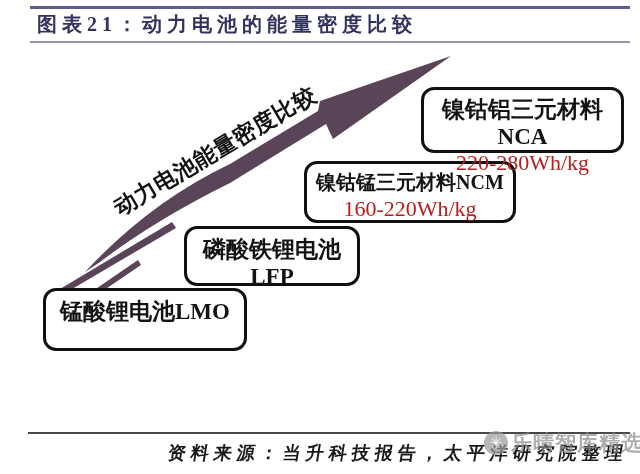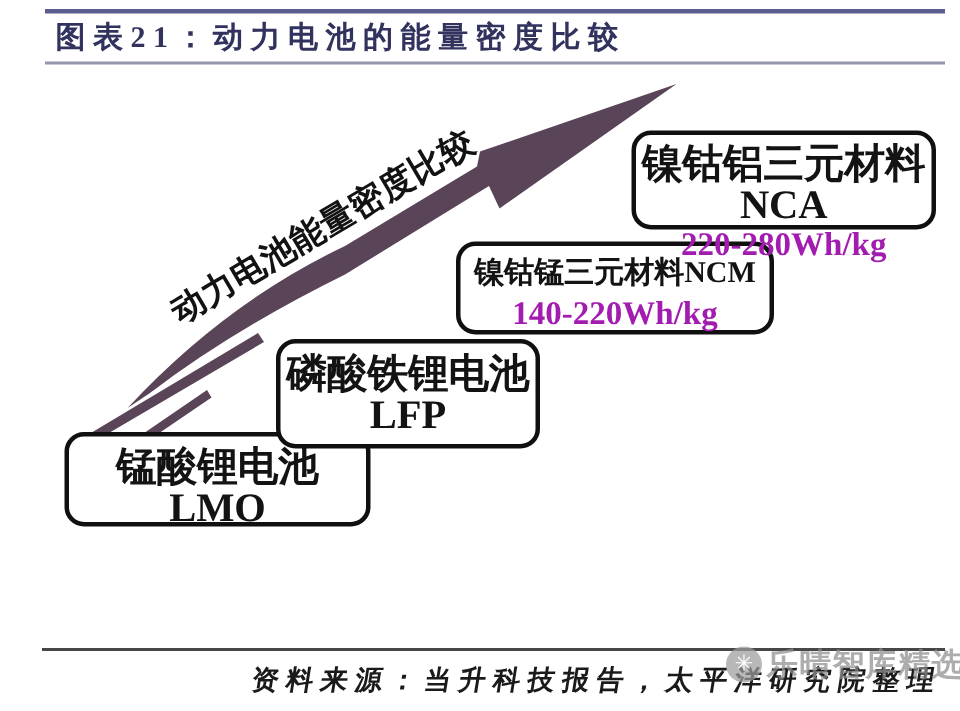--- a/index.html
+++ b/index.html
@@ -6,24 +6,24 @@
   #stage{position:relative;width:640px;height:474px;background:#ffffff;overflow:hidden;
          font-family:"Liberation Serif","DejaVu Serif",serif;}
   .rule{position:absolute;}
   #top-rule{left:30px;top:6px;width:600px;height:3px;background:#5c5c8e;}
   #chart-title{position:absolute;left:37px;top:11px;font-size:20px;font-weight:bold;color:#32325e;letter-spacing:5px;white-space:nowrap;}
   #title-rule{left:30px;top:41px;width:600px;height:2px;background:#9595af;}
   #arrow-svg{position:absolute;left:0;top:0;}
   #arrow-label{position:absolute;left:116px;top:194px;font-size:22.5px;font-weight:bold;color:#121212;
                transform:rotate(-30.5deg);transform-origin:0% 50%;white-space:nowrap;letter-spacing:0.5px;}
   .box{position:absolute;border:3px solid #101010;border-radius:13px;background:#fff;text-align:center;box-sizing:border-box;}
-  .bt{font-weight:bold;color:#131313;font-size:27px;line-height:27px;}
-  .bv{font-weight:bold;color:#a21caf;font-size:22px;line-height:25px;}
+  .bt{font-weight:bold;color:#131313;font-size:23px;line-height:27px;}
+  .bv{font-weight:normal;color:#b91c1c;font-size:22px;line-height:25px;}
   #box-lmo{left:43px;top:288px;width:204px;height:63px;padding-top:7px;}
-  #box-lfp{left:184px;top:226px;width:176px;height:73px;padding-top:7px;}
+  #box-lfp{left:184px;top:226px;width:176px;height:60px;padding-top:7px;}
   #box-ncm{left:304px;top:161px;width:212px;height:62px;padding-top:5px;}
   #box-ncm .bt{font-size:20px;}
   #box-nca{left:421px;top:87px;width:203px;height:66px;padding-top:6px;}
   #foot-rule{left:28px;top:432px;width:602px;height:2px;background:#474747;}
   #source-note{position:absolute;left:168px;top:441px;font-size:18px;font-weight:600;color:#1a1a1a;letter-spacing:5px;white-space:nowrap;transform:skewX(-9deg);}
   #watermark{position:absolute;left:484px;top:429px;display:flex;align-items:center;gap:3px;opacity:.72;}
   #wm-icon{width:24px;height:24px;border-radius:50%;background:#9d9d9d;color:#fff;font-size:15px;line-height:24px;text-align:center;font-family:"Liberation Sans",sans-serif;}
   #wm-text{font-size:21px;font-weight:bold;color:#8e8e8e;letter-spacing:1px;font-family:"Liberation Sans",sans-serif;white-space:nowrap;}
 </style>
 </head>
@@ -43,21 +43,21 @@
   <div id="arrow-label">动力电池能量密度比较</div>
 
   <div id="box-lmo" class="box">
     <div class="bt">锰酸锂电池LMO</div>
   </div>
   <div id="box-lfp" class="box">
     <div class="bt">磷酸铁锂电池LFP</div>
   </div>
   <div id="box-ncm" class="box">
     <div class="bt">镍钴锰三元材料NCM</div>
-    <div class="bv">140-220Wh/kg</div>
+    <div class="bv">160-220Wh/kg</div>
   </div>
   <div id="box-nca" class="box">
     <div class="bt">镍钴铝三元材料NCA</div>
     <div class="bv">220-280Wh/kg</div>
   </div>
 
   <div id="foot-rule" class="rule"></div>
   <div id="source-note">资料来源：当升科技报告，太平洋研究院整理</div>
   <div id="watermark">
     <div id="wm-icon">✳</div>

